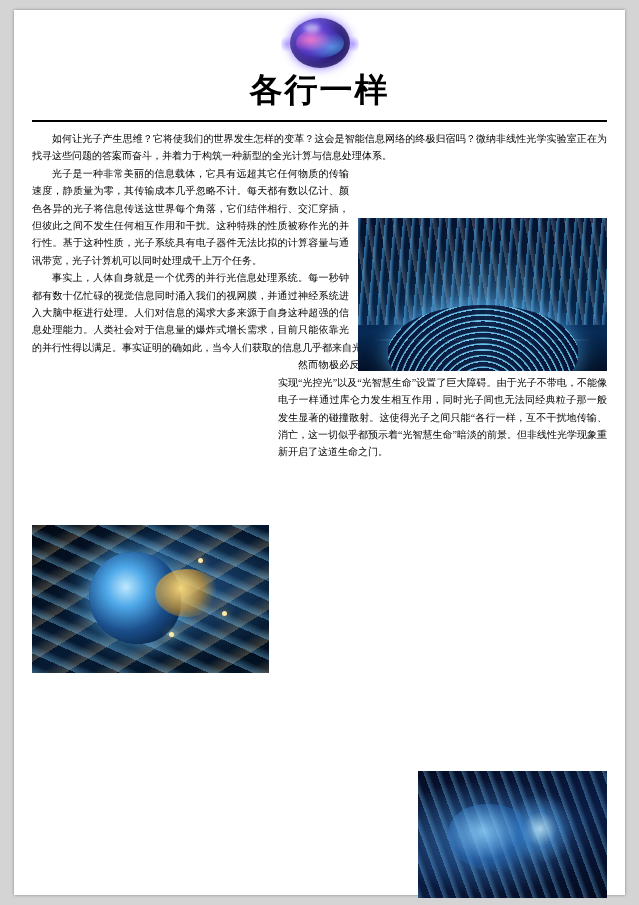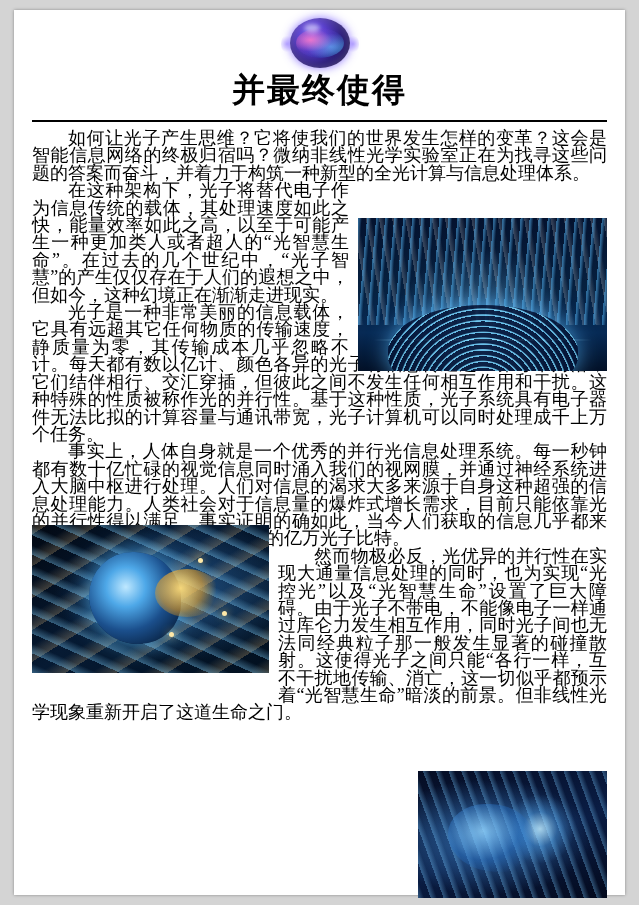--- a/index.html
+++ b/index.html
@@ -101,21 +101,21 @@
     left: 18px; right: 18px;
     top: 110px;
     border-top: 2px solid #000;
   }
 
   
   .content {
     position: relative;
     padding: 0 18px;
     font-family: "Liberation Serif", serif;
-    font-size: 18px;
+    font-size: 10px;
     line-height: 17.4px;
     color: #000;
     text-align: justify;
     text-justify: inter-ideograph;
   }
   .para { margin: 0 0 0 0; text-indent: 2em; }
 
   
   .fig {
     position: absolute;
@@ -264,21 +264,21 @@
 
 <div id="page">
   <div id="sheet">
 
     <div class="header">
       <div class="logo-wrap">
         <div class="logo-glow-l"></div>
         <div class="logo-glow-r"></div>
         <div class="logo-orb"></div>
       </div>
-      <div class="title">并最终使得</div>
+      <div class="title">各行一样</div>
       <div class="rule-top"></div>
     </div>
 
     <div class="content clearfix">
 
       <div class="fig fig-1">
         <div class="img-fiber">
           <div class="streaks"></div>
           <div class="glowline"></div>
           <div class="dome"></div>
@@ -300,21 +300,20 @@
         <div class="img-hand">
           <div class="rays"></div>
           <div class="bloom"></div>
           <div class="hand"></div>
         </div>
       </div>
 
       <p class="para">如何让光子产生思维？它将使我们的世界发生怎样的变革？这会是智能信息网络的终极归宿吗？微纳非线性光学实验室正在为找寻这些问题的答案而奋斗，并着力于构筑一种新型的全光计算与信息处理体系。</p>
 
       <div class="shape-right-1"></div>
-      <p class="para">在这种架构下，光子将替代电子作为信息传统的载体，其处理速度如此之快，能量效率如此之高，以至于可能产生一种更加类人或者超人的“光智慧生命”。在过去的几个世纪中，“光子智慧”的产生仅仅存在于人们的遐想之中，但如今，这种幻境正在渐渐走进现实。</p>
       <p class="para">光子是一种非常美丽的信息载体，它具有远超其它任何物质的传输速度，静质量为零，其传输成本几乎忽略不计。每天都有数以亿计、颜色各异的光子将信息传送这世界每个角落，它们结伴相行、交汇穿插，但彼此之间不发生任何相互作用和干扰。这种特殊的性质被称作光的并行性。基于这种性质，光子系统具有电子器件无法比拟的计算容量与通讯带宽，光子计算机可以同时处理成千上万个任务。</p>
       <p class="para">事实上，人体自身就是一个优秀的并行光信息处理系统。每一秒钟都有数十亿忙碌的视觉信息同时涌入我们的视网膜，并通过神经系统进入大脑中枢进行处理。人们对信息的渴求大多来源于自身这种超强的信息处理能力。人类社会对于信息量的爆炸式增长需求，目前只能依靠光的并行性得以满足。事实证明的确如此，当今人们获取的信息几乎都来自光（或微波）网络同时发出的亿万光子比特。</p>
 
       <div class="shape-left-2"></div>
       <p class="para">然而物极必反，光优异的并行性在实现大通量信息处理的同时，也为实现“光控光”以及“光智慧生命”设置了巨大障碍。由于光子不带电，不能像电子一样通过库仑力发生相互作用，同时光子间也无法同经典粒子那一般发生显著的碰撞散射。这使得光子之间只能“各行一样，互不干扰地传输、消亡，这一切似乎都预示着“光智慧生命”暗淡的前景。但非线性光学现象重新开启了这道生命之门。</p>
 
       <div class="shape-right-3"></div>
 
     </div>
   </div>

